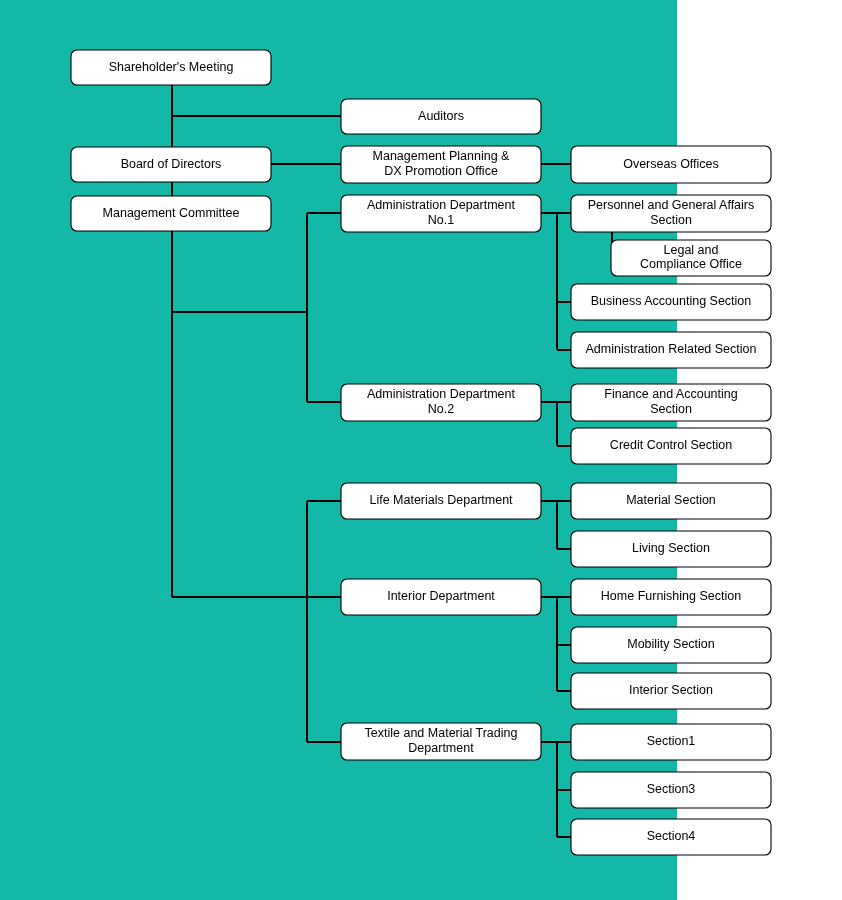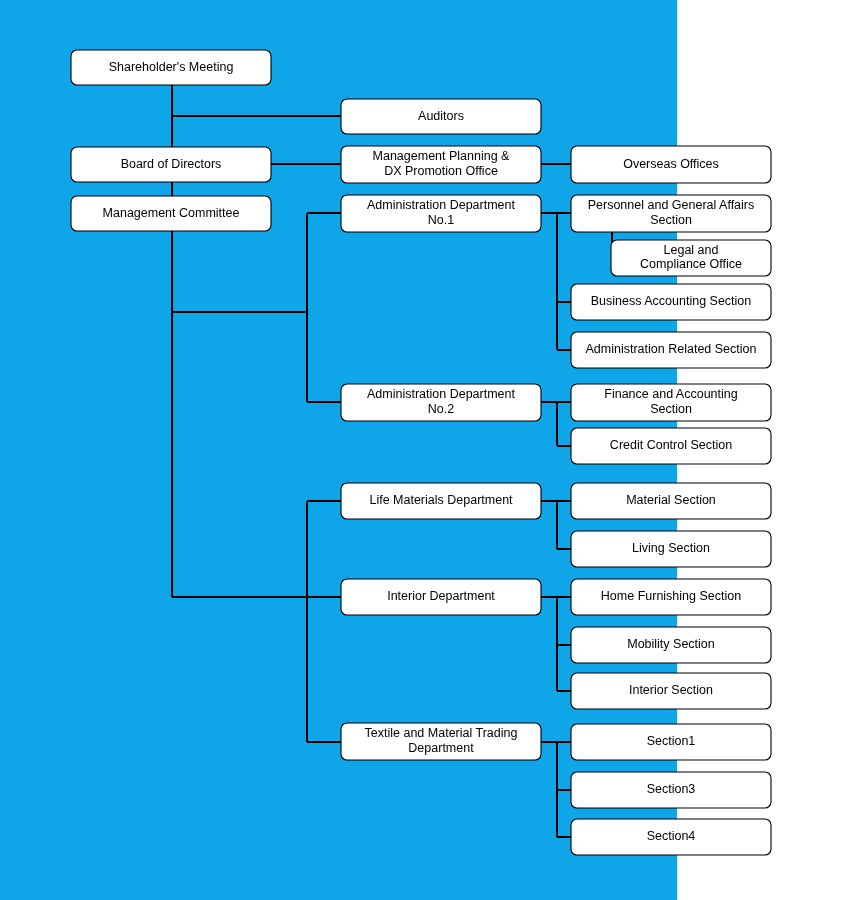--- a/index.html
+++ b/index.html
@@ -11,21 +11,21 @@
   body {
     width: 842px;
     height: 900px;
     font-family: "Liberation Sans", sans-serif;
     overflow: hidden;
   }
   #org-chart-root {
     position: relative;
     width: 677px;
     height: 900px;
-    background: #0ea5e9;
+    background: #14b8a6;
   }
   svg.chart-canvas {
     position: absolute;
     top: 0;
     left: 0;
     width: 842px;
     height: 900px;
     display: block;
   }
   .node-box {

